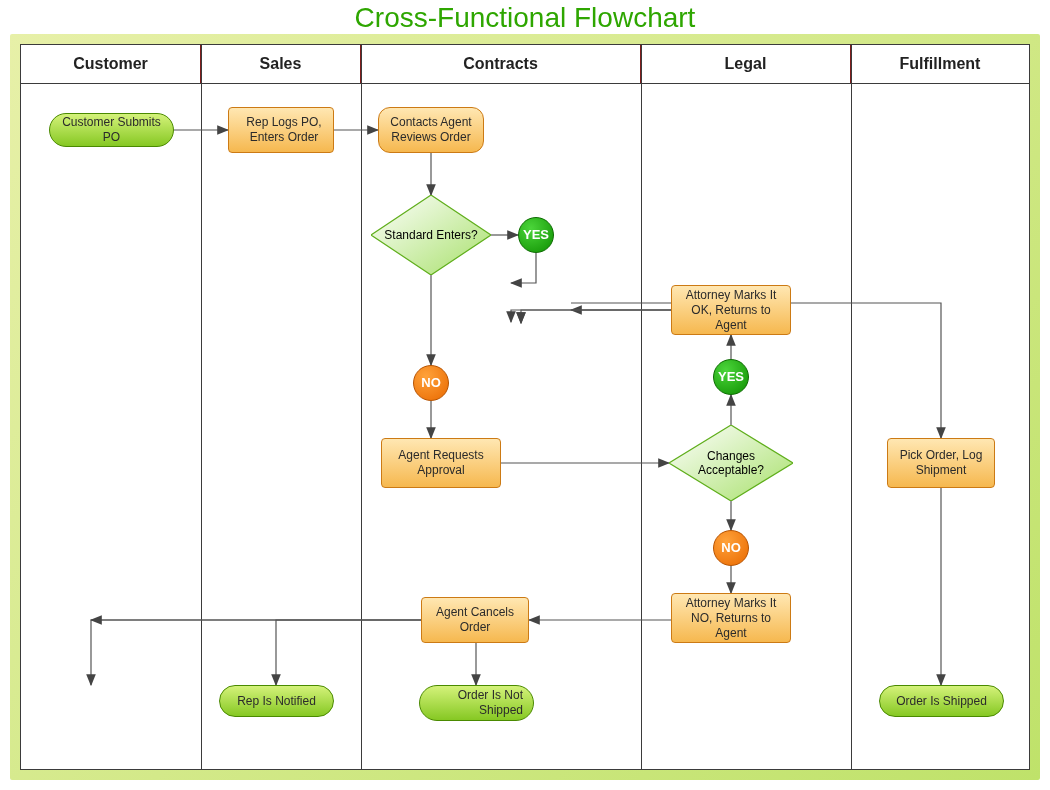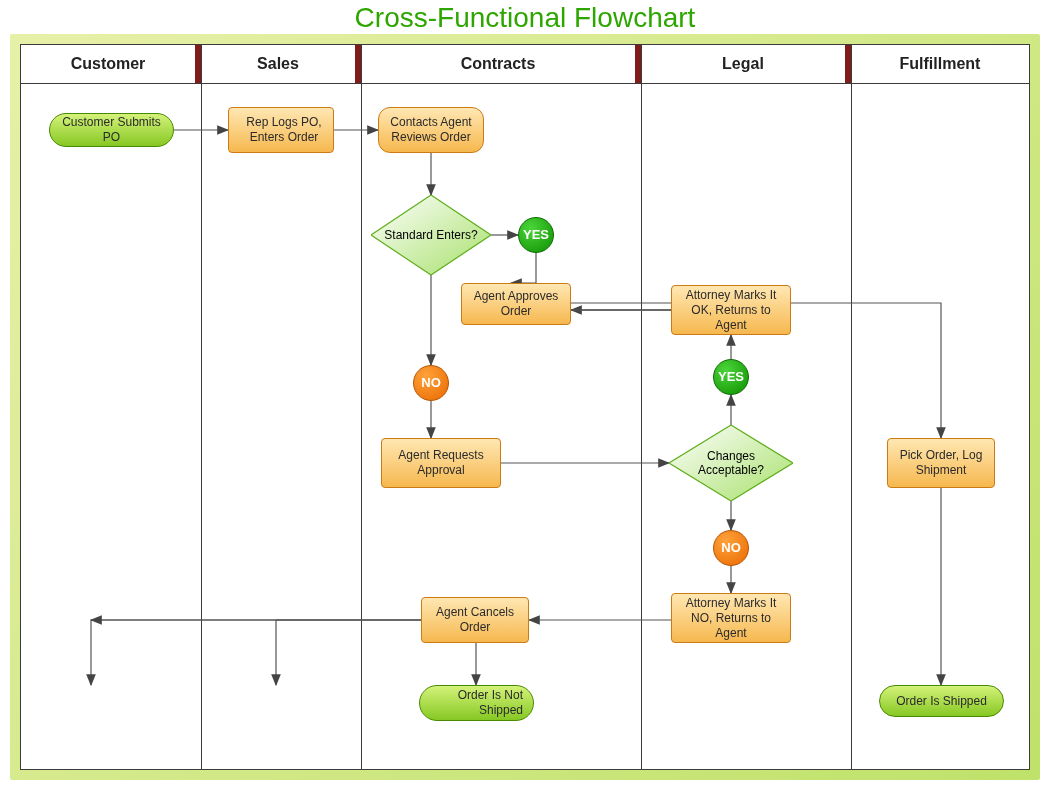--- a/index.html
+++ b/index.html
@@ -45,21 +45,21 @@
   }
   .lane-header {
     position: absolute;
     top: 0;
     height: 38px;
     line-height: 38px;
     text-align: center;
     font-weight: 700;
     font-size: 16px;
     color: #222;
-    border-right: 6px solid #7f1d1d;
+    border-right: 1px solid #7f1d1d;
     box-sizing: border-box;
   }
   .header-sep {
     position: absolute;
     top: 38px;
     left: 0;
     width: 100%;
     border-top: 1px solid #3b3b3b;
   }
   .lane-line {
@@ -228,22 +228,20 @@
             <stop offset="100%" stop-color="#a7e06a"></stop>
           </linearGradient>
         </defs>
         <polygon points="60,0 120,40 60,80 0,40" fill="url(#dg1)" stroke="#5fae1b" stroke-width="1.2"></polygon>
       </svg>
       <div class="dlabel">Standard Enters?</div>
     </div>
 
     <div class="node circle yes" style="left:497px; top:172px; width:36px; height:36px;">YES</div>
 
-    <div class="node process" style="left:440px; top:238px; width:110px; height:42px;">Agent Approves
-Order</div>
 
     <div class="node circle no" style="left:392px; top:320px; width:36px; height:36px;">NO</div>
 
     <div class="node process" style="left:360px; top:393px; width:120px; height:50px;">Agent Requests
 Approval</div>
 
     <div class="decision" style="left:648px; top:380px; width:124px; height:76px;">
       <svg width="124" height="76" viewBox="0 0 124 76">
         <defs>
           <linearGradient id="dg2" x1="0" y1="0" x2="1" y2="1">
@@ -265,20 +263,21 @@
 
     <div class="node circle no" style="left:692px; top:485px; width:36px; height:36px;">NO</div>
 
     <div class="node process" style="left:650px; top:548px; width:120px; height:50px;">Attorney
 Marks It NO,
 Returns to Agent</div>
 
     <div class="node process" style="left:400px; top:552px; width:108px; height:46px;">Agent Cancels
 Order</div>
 
+    <div class="node terminator" style="left:198px; top:640px; width:115px; height:32px;">Rep Is Notified</div>
 
     <div class="node terminator" style="left:398px; top:640px; width:115px; height:36px;text-align:right;">Order Is
 Not Shipped</div>
 
     <div class="node process" style="left:866px; top:393px; width:108px; height:50px;">Pick Order,
 Log Shipment</div>
 
     <div class="node terminator" style="left:858px; top:640px; width:125px; height:32px;">Order Is Shipped</div>
 
   </div>

